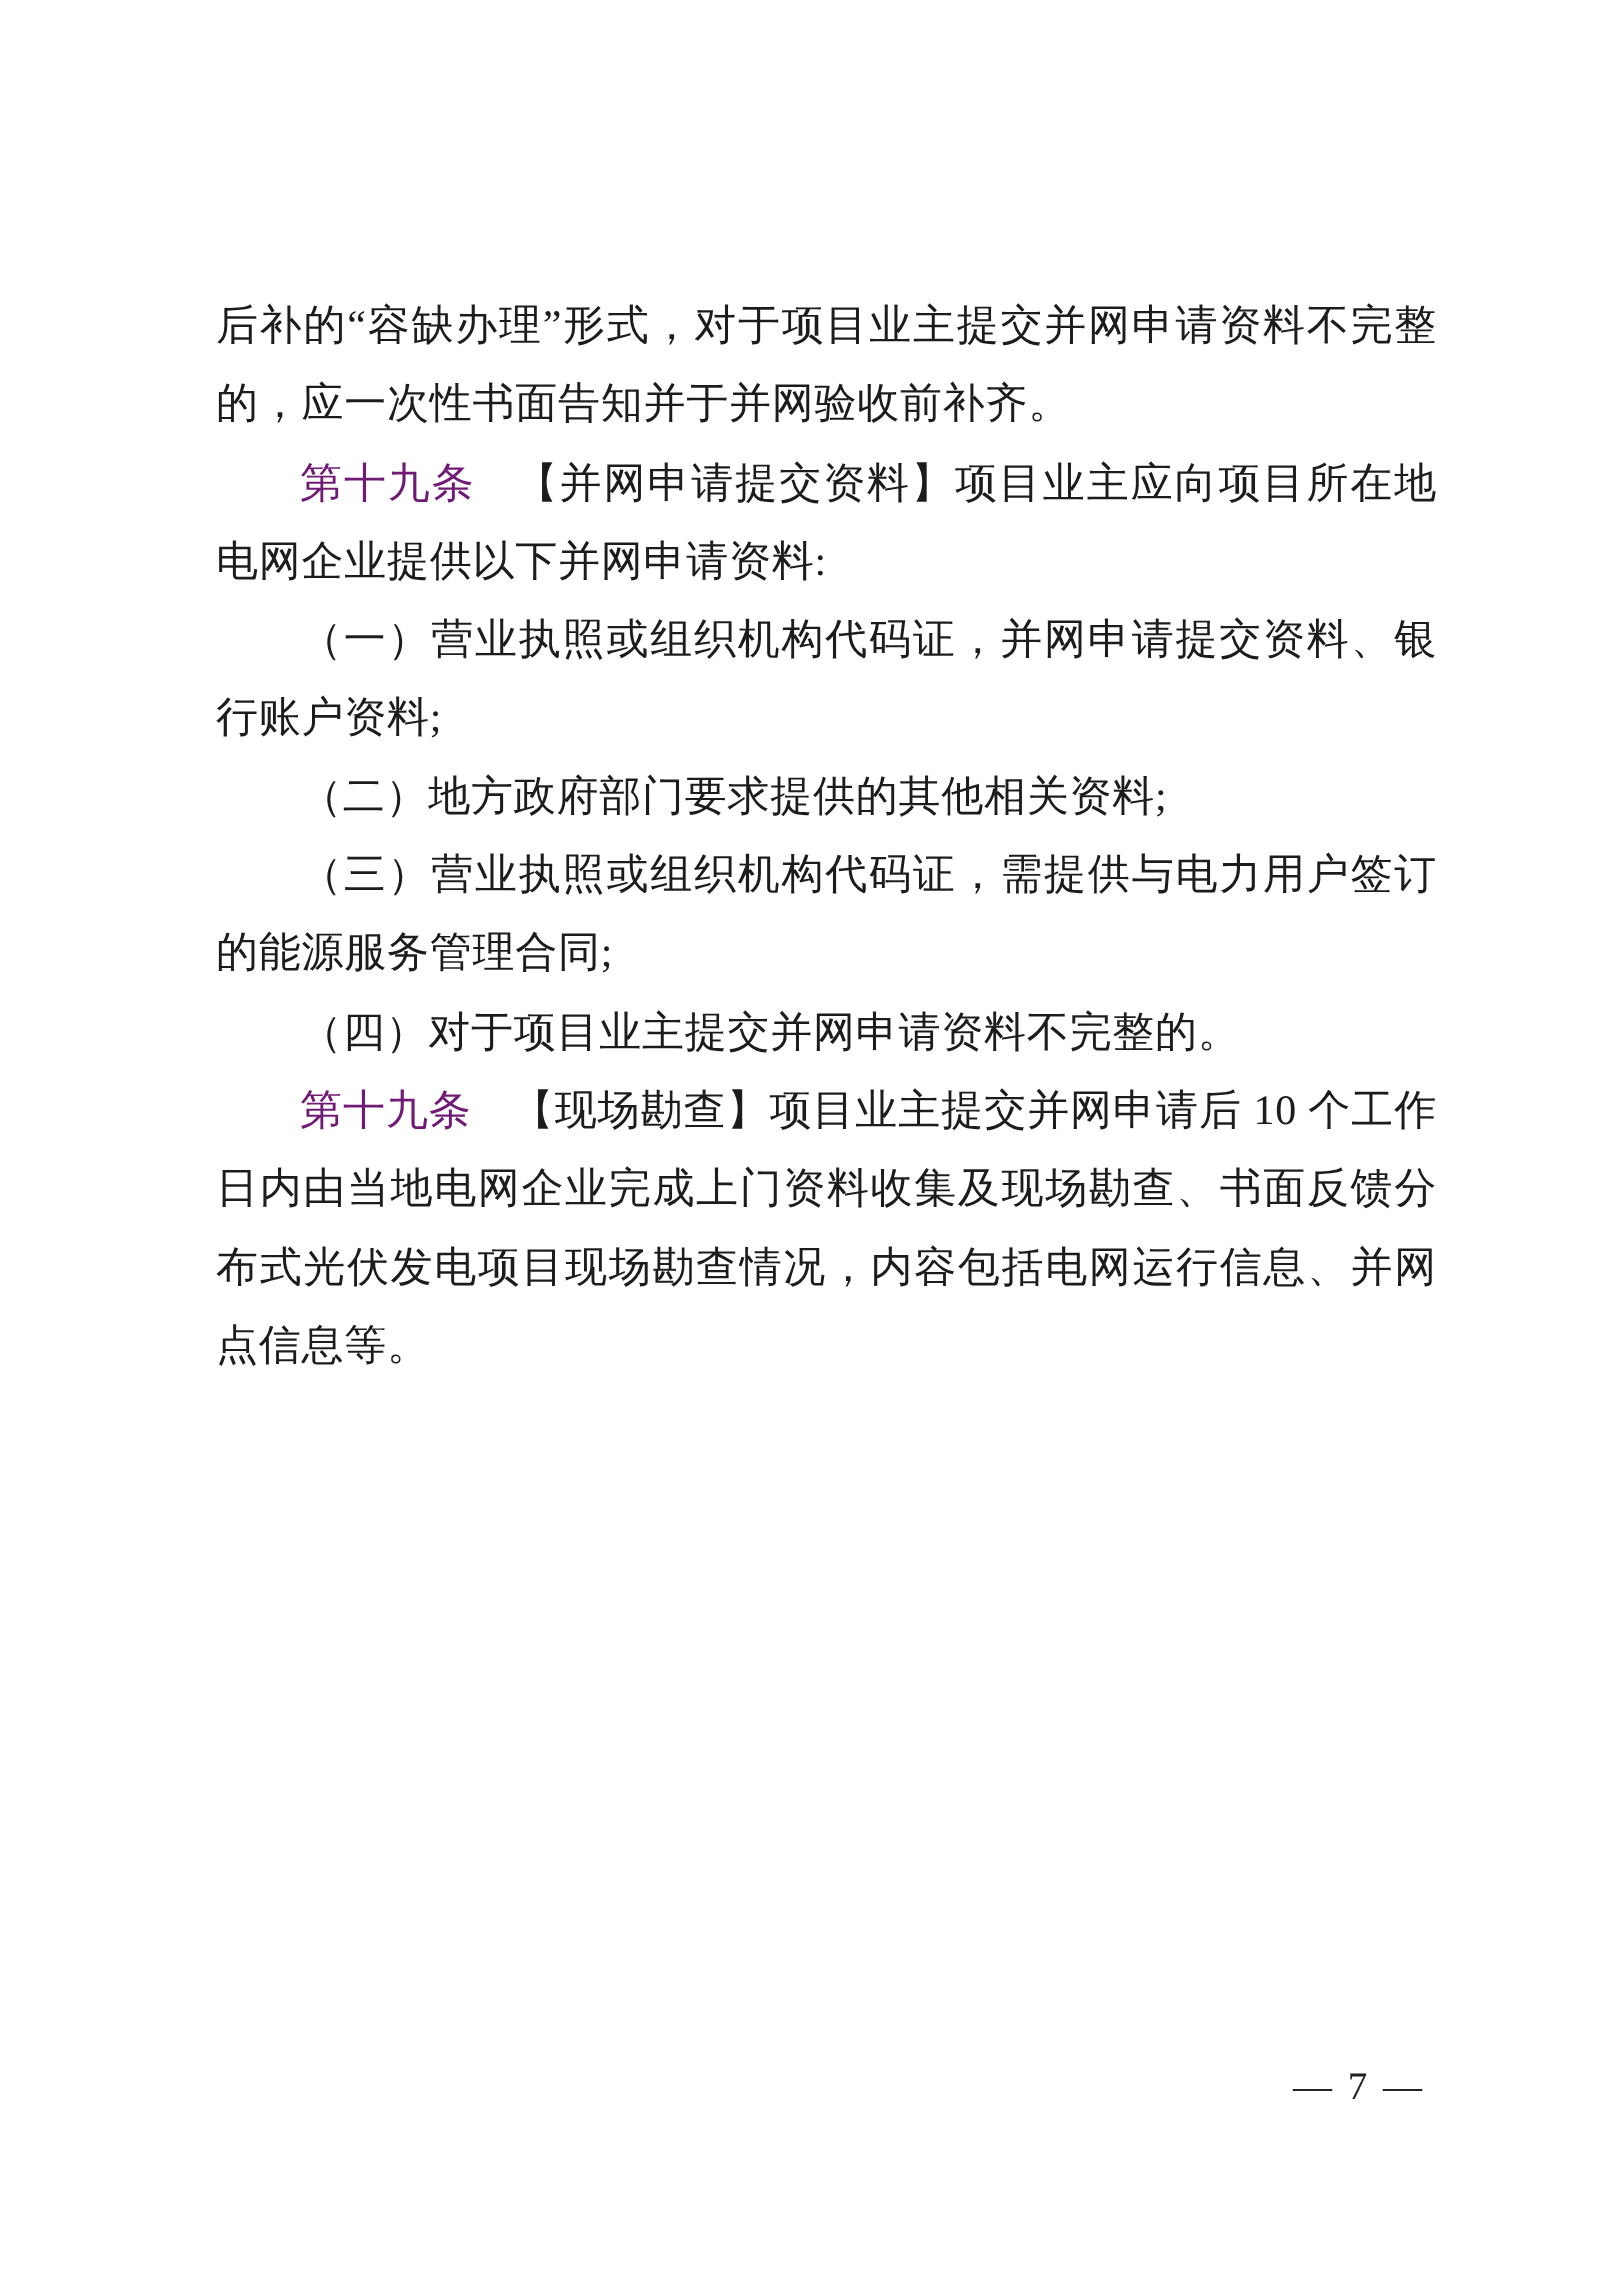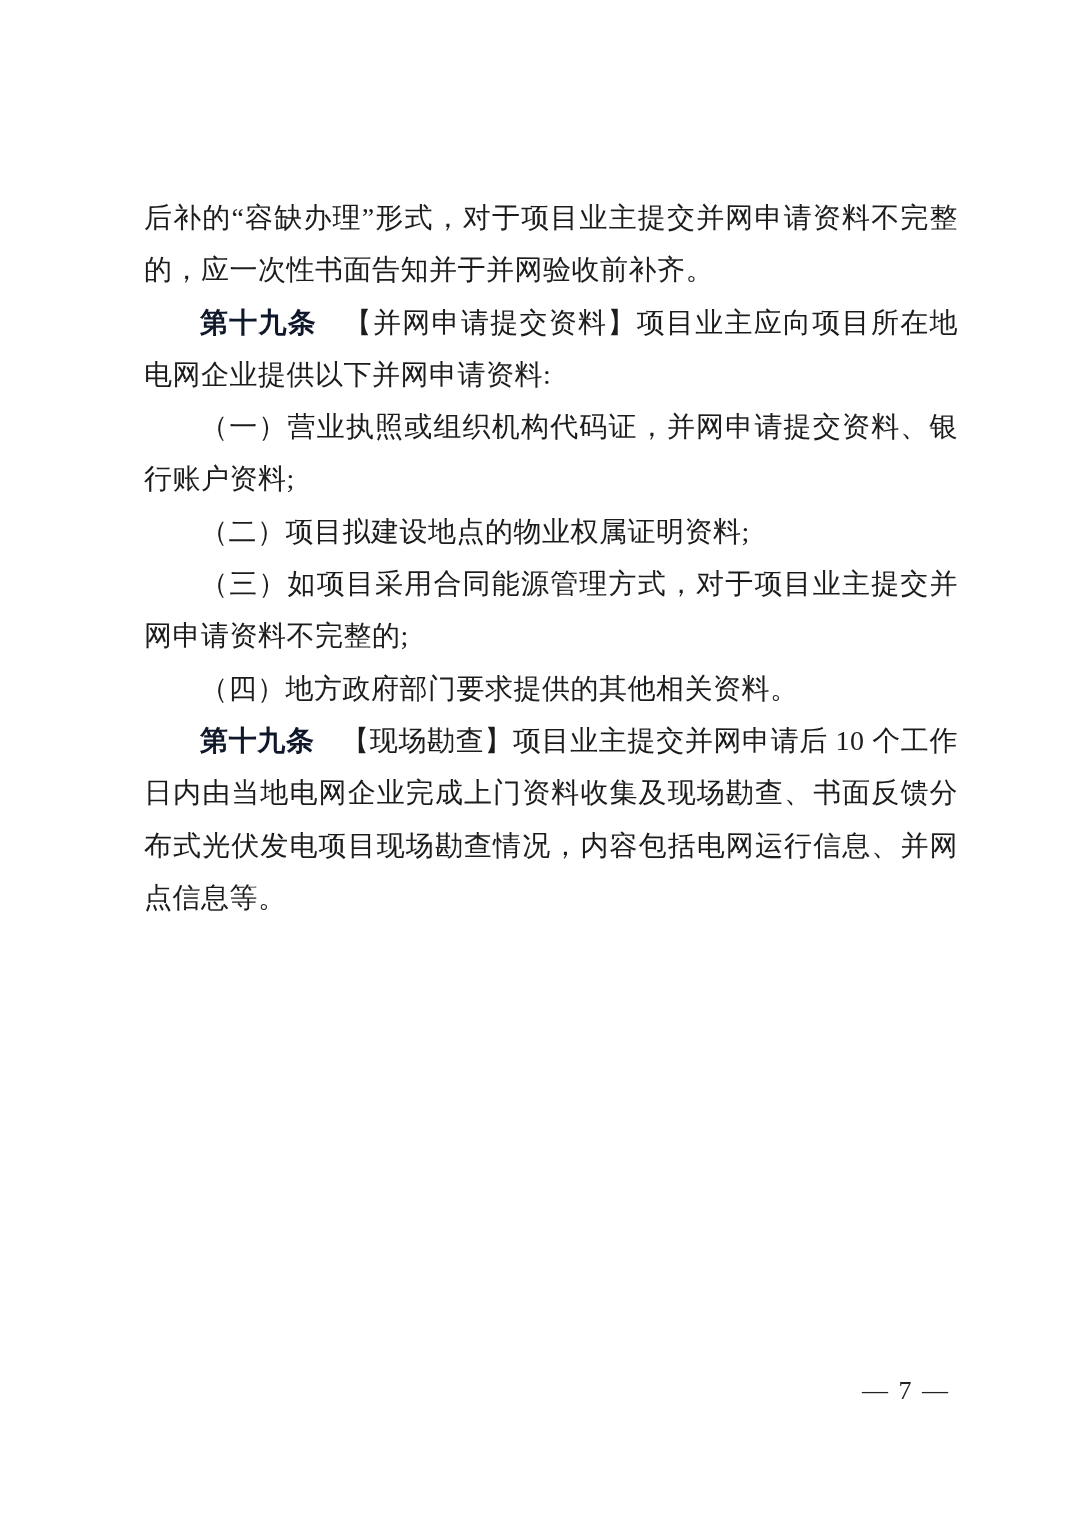--- a/index.html
+++ b/index.html
@@ -26,22 +26,22 @@
   .para {
     margin: 0;
     font-size: 28px;
     line-height: 52.3px;
     color: #1c1c1c;
     text-align: justify;
     letter-spacing: 0.5px;
   }
   .indent { text-indent: 2em; }
   .art-num {
-    font-weight: bold;
-    color: #0f172a;
+    font-weight: normal;
+    color: #701a75;
     margin-right: 0.95em;
   }
   .page-number {
     position: absolute;
     top: 1376px;
     right: 130px;
     font-size: 26px;
     color: #222222;
     letter-spacing: 2px;
     white-space: pre;
@@ -53,25 +53,25 @@
 <div class="page">
 
   <div class="content">
 
     <p class="para"><span>后补的“容缺办理”形式，对于项目业主提交并网申请资料不完整的，应一次性书面告知并于并网验收前补齐。</span></p>
 
     <p class="para indent"><b class="art-num">第十九条</b><span>【并网申请提交资料】项目业主应向项目所在地电网企业提供以下并网申请资料:</span></p>
 
     <p class="para indent"><span>（一）营业执照或组织机构代码证，并网申请提交资料、银行账户资料;</span></p>
 
-    <p class="para indent"><span>（二）项目拟建设地点的物业权属证明资料;</span></p>
+    <p class="para indent"><span>（二）地方政府部门要求提供的其他相关资料;</span></p>
 
-    <p class="para indent"><span>（三）如项目采用合同能源管理方式，对于项目业主提交并网申请资料不完整的;</span></p>
+    <p class="para indent"><span>（三）营业执照或组织机构代码证，需提供与电力用户签订的能源服务管理合同;</span></p>
 
-    <p class="para indent"><span>（四）地方政府部门要求提供的其他相关资料。</span></p>
+    <p class="para indent"><span>（四）对于项目业主提交并网申请资料不完整的。</span></p>
 
     <p class="para indent"><b class="art-num">第十九条</b><span>【现场勘查】项目业主提交并网申请后 10 个工作日内由当地电网企业完成上门资料收集及现场勘查、书面反馈分布式光伏发电项目现场勘查情况，内容包括电网运行信息、并网点信息等。</span></p>
 
 
 
   </div>
 
   <div class="page-number">— 7 —</div>
 
 </div>

